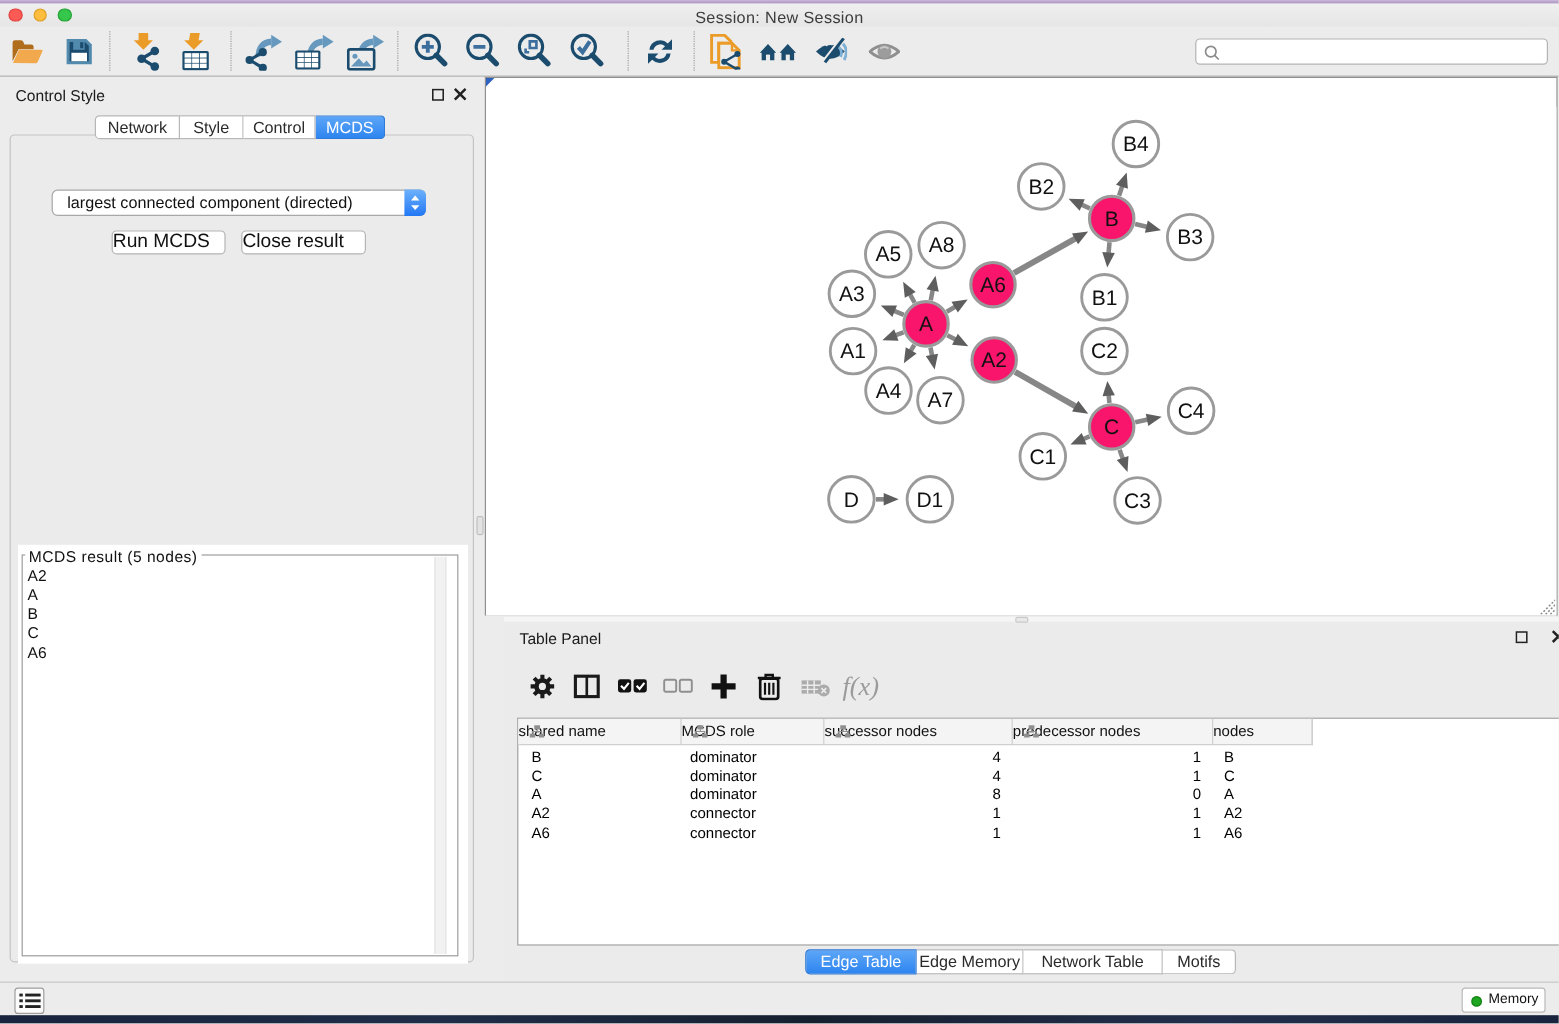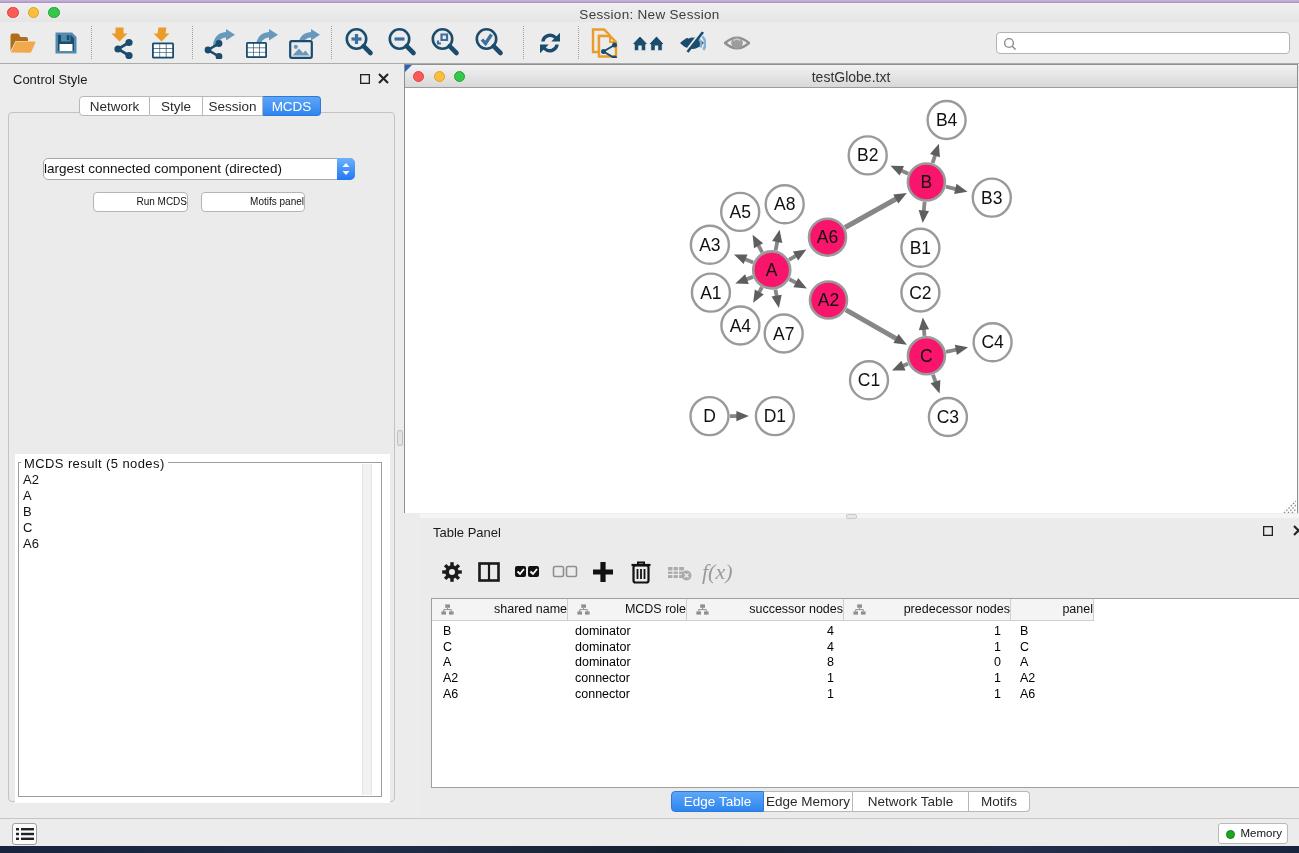--- a/index.html
+++ b/index.html
@@ -24,24 +24,24 @@
 #cpTitle{position:absolute;left:13px;top:8px;font-size:13px;color:#1a1a1a}
 .winbtns{position:absolute;top:9px;font-size:12px;color:#222}
 #cpPane{position:absolute;left:8px;top:48px;width:387px;height:690px;border:1px solid #c3c3c3;border-radius:4px;background:#ebebeb}
 .tabrow{position:absolute;display:flex;height:20px}
 .tab{height:20px;line-height:19px;font-size:13.5px;text-align:center;background:#fff;border:1px solid #b7b7b7;border-left:none;color:#2b2b2b;padding:0 0}
 .tab:first-child{border-left:1px solid #b7b7b7;border-radius:4px 0 0 4px}
 .tab:last-child{border-radius:0 4px 4px 0}
 .tab.sel{background:linear-gradient(#5da6f8,#2e85f0);color:#fff;border-color:#2e7ad6}
 #cpTabs{left:79px;top:32px}
 #optLabel{position:absolute;left:0;width:403px;top:71px;text-align:center;font-size:14px;letter-spacing:0.3px;color:#1a1a1a}
-#combo{position:absolute;left:43px;top:94px;width:312px;height:22px;background:#fff;border:1px solid #a8a8a8;border-radius:5px;font-size:13.5px;line-height:20px;padding-left:0;color:#111}
+#combo{position:absolute;left:43px;top:94px;width:312px;height:22px;background:#fff;border:1px solid #a8a8a8;border-radius:5px;font-size:13.5px;line-height:20px;padding-left:12px;color:#111}
 #combo .stepper{position:absolute;right:-1px;top:-1px;width:18px;height:22px;border-radius:0 5px 5px 0;background:linear-gradient(#6cb1fc,#2277f4);}
 #combo .stepper svg{position:absolute;left:3px;top:3px}
-.btn{position:absolute;height:20px;background:#fff;border:1px solid #b5b5b5;border-radius:4px;font-size:10px;text-align:right;line-height:18px;color:#111}
+.btn{position:absolute;height:20px;background:#fff;border:1px solid #b5b5b5;border-radius:4px;font-size:16px;text-align:left;line-height:18px;color:#111}
 #btnRun{left:93px;top:128px;width:95px}
 #btnClose{left:201px;top:128px;width:104px}
 #resultOuter{position:absolute;left:15px;top:390px;width:375px;height:349px;background:#fff}
 #resultBox{position:absolute;left:3px;top:8px;width:364px;height:335px;border:1px solid #9d9d9d}
 #resultLbl{position:absolute;left:2px;top:-7px;background:#fff;padding:0 3px;font-size:13px;letter-spacing:0.4px;color:#111}
 #resultList{position:absolute;left:4px;top:9px;font-size:13px;line-height:16px;color:#111}
 #resultSb{position:absolute;right:9px;top:1px;width:10px;bottom:1px;background:#f2f2f2;border-left:1px solid #e3e3e3;border-right:1px solid #e3e3e3}
 
 #netwin{left:404px;top:64px;width:894px;height:449px;background:#fff;border:1px solid #8f8f8f}
 #netTb{position:absolute;left:0;top:0;width:892px;height:23px;background:linear-gradient(#f2f2f2,#d8d8d8);border-bottom:1px solid #9c9c9c}
@@ -55,21 +55,21 @@
 #grip{position:absolute;right:1px;bottom:1px;width:13px;height:13px}
 
 #tpanel{left:420px;top:514px;width:895px;height:304px;background:#ebebeb}
 #tpanel .lightstrip{position:absolute;left:0;top:0;width:895px;height:4px;background:#f5f5f5}
 #tpTitle{position:absolute;left:13px;top:11px;font-size:13px;color:#1a1a1a}
 #ttools{position:absolute;left:0;top:36px;width:895px;height:44px}
 .tti{position:absolute;top:50%;transform:translateY(-50%);line-height:0}
 #fx{position:absolute;left:282px;top:9px;font-family:"Liberation Serif",serif;font-style:italic;font-size:22px;color:#9b9b9b}
 #tbl{position:absolute;left:11px;top:84px;width:878px;height:190px;background:#fff;border:1px solid #9f9f9f}
 #thead{position:absolute;left:0;top:0;width:662px;height:22px;background:#f4f4f4;border-bottom:1px solid #cfcfcf;border-right:1px solid #cfcfcf}
-.th{position:absolute;top:0;height:22px;border-right:1px solid #cfcfcf;font-size:12.5px;text-align:right;line-height:21px;color:#111}
+.th{position:absolute;top:0;height:22px;border-right:1px solid #cfcfcf;font-size:12.5px;text-align:left;line-height:21px;color:#111}
 .th svg{position:absolute;left:9px;top:5px}
 .td{position:absolute;font-size:12.5px;color:#000;line-height:15.7px;white-space:pre}
 
 #btabs{left:671px;top:791px;height:21px}
 #btabs .tab{height:21px;line-height:20px}
 
 #statusbar{left:0;top:818px;width:1299px;height:28px;background:#ececec;border-top:1px solid #c6c6c6}
 #listbtn{position:absolute;left:12px;top:4px;width:25px;height:22px;background:#fbfbfb;border:1px solid #9f9f9f;border-radius:3px}
 #listbtn svg{position:absolute;left:3px;top:3px}
 #membtn{position:absolute;right:11px;top:4px;width:70px;height:21px;background:#fff;border:1px solid #b9b9b9;border-radius:3px;font-size:11.5px;line-height:19px;text-align:right;padding-right:5px;color:#111}
@@ -269,49 +269,43 @@
   <div class="winbtns" style="right:33px"><svg width="10" height="10" viewBox="0 0 10 10">
         <rect x="0.5" y="0.5" width="9" height="9" fill="none" stroke="#222" stroke-width="1.6"></rect>
       </svg></div>
   <div class="winbtns" style="right:14px"><svg width="11" height="11" viewBox="0 0 11 11">
         <path d="M1 1 L10 10 M10 1 L1 10" stroke="#222" stroke-width="2.1"></path>
       </svg></div>
   <div id="cpPane"></div>
   <div class="tabrow" id="cpTabs">
     <div class="tab" style="width:71px">Network</div>
     <div class="tab" style="width:53px">Style</div>
-    <div class="tab" style="width:60px">Session</div>
+    <div class="tab" style="width:60px">Control</div>
     <div class="tab sel" style="width:58px">MCDS</div>
   </div>
   <div id="combo">largest connected component (directed)
     <div class="stepper">
         <svg width="12" height="16" viewBox="0 0 12 16">
           <path d="M2.5 6 L6 2 L9.5 6 Z" fill="#fff"></path>
           <path d="M2.5 10 L6 14 L9.5 10 Z" fill="#fff"></path>
         </svg>
       </div>
   </div>
   <div class="btn" id="btnRun">Run MCDS</div>
-  <div class="btn" id="btnClose">Motifs panel</div>
+  <div class="btn" id="btnClose">Close result</div>
   <div id="resultOuter">
     <div id="resultBox">
       <div id="resultLbl">MCDS result (5 nodes)</div>
       <div id="resultList">A2<br>A<br>B<br>C<br>A6</div>
       <div id="resultSb"></div>
     </div>
   </div>
 </div>
 
 <div class="abs" id="netwin">
-  <div id="netTb">
-    <div class="tls" id="ntl1"></div>
-      <div class="tls" id="ntl2"></div>
-      <div class="tls" id="ntl3"></div>
-    <div class="title">testGlobe.txt</div>
-  </div>
   <div id="corner"></div>
   <div id="canvas">
 <svg width="892" height="424" viewBox="0 0 892 424" style="position:absolute;left:0;top:0">
 <line x1="348.0" y1="187.9" x2="338.5" y2="191.4" stroke="#878787" stroke-width="3.8"></line>
         <polygon points="330.3,194.5 340.1,185.3 343.8,195.0" fill="#5e5e5e"></polygon>
 <line x1="348.2" y1="173.4" x2="337.1" y2="168.9" stroke="#878787" stroke-width="3.8"></line>
         <polygon points="329.0,165.6 342.5,165.5 338.6,175.1" fill="#5e5e5e"></polygon>
 <line x1="356.9" y1="198.3" x2="352.4" y2="206.2" stroke="#878787" stroke-width="3.8"></line>
         <polygon points="348.2,213.8 349.8,200.4 358.8,205.5" fill="#5e5e5e"></polygon>
 <line x1="357.2" y1="163.3" x2="351.8" y2="153.4" stroke="#878787" stroke-width="3.8"></line>
@@ -492,21 +486,21 @@
             <path d="M6.6 3.8 L6.6 5.6 M2.7 7.4 L2.7 5.6 L10.3 5.6 L10.3 7.4" stroke="#8f8f8f" stroke-width="1" fill="none"></path>
           </svg>successor nodes</div>
       <div class="th" style="left:412px;width:167px"><svg width="13" height="11" viewBox="0 0 13 11">
             <g fill="#8f8f8f">
               <rect x="4.2" y="0.4" width="4.8" height="3.4"></rect>
               <rect x="0.4" y="7.4" width="4.6" height="3.2"></rect>
               <rect x="8" y="7.4" width="4.6" height="3.2"></rect>
             </g>
             <path d="M6.6 3.8 L6.6 5.6 M2.7 7.4 L2.7 5.6 L10.3 5.6 L10.3 7.4" stroke="#8f8f8f" stroke-width="1" fill="none"></path>
           </svg>predecessor nodes</div>
-      <div class="th" style="left:579px;width:83px">panel</div>
+      <div class="th" style="left:579px;width:83px">nodes</div>
     </div>
     <div class="td" style="left:11px;top:25px">B<br>C<br>A<br>A2<br>A6</div>
     <div class="td" style="left:143px;top:25px">dominator<br>dominator<br>dominator<br>connector<br>connector</div>
     <div class="td" style="left:0;top:25px;width:402px;text-align:right">4<br>4<br>8<br>1<br>1</div>
     <div class="td" style="left:0;top:25px;width:569px;text-align:right">1<br>1<br>0<br>1<br>1</div>
     <div class="td" style="left:588px;top:25px">B<br>C<br>A<br>A2<br>A6</div>
   </div>
 </div>
 <div class="abs tabrow" id="btabs">
   <div class="tab sel" style="width:93px">Edge Table</div>

